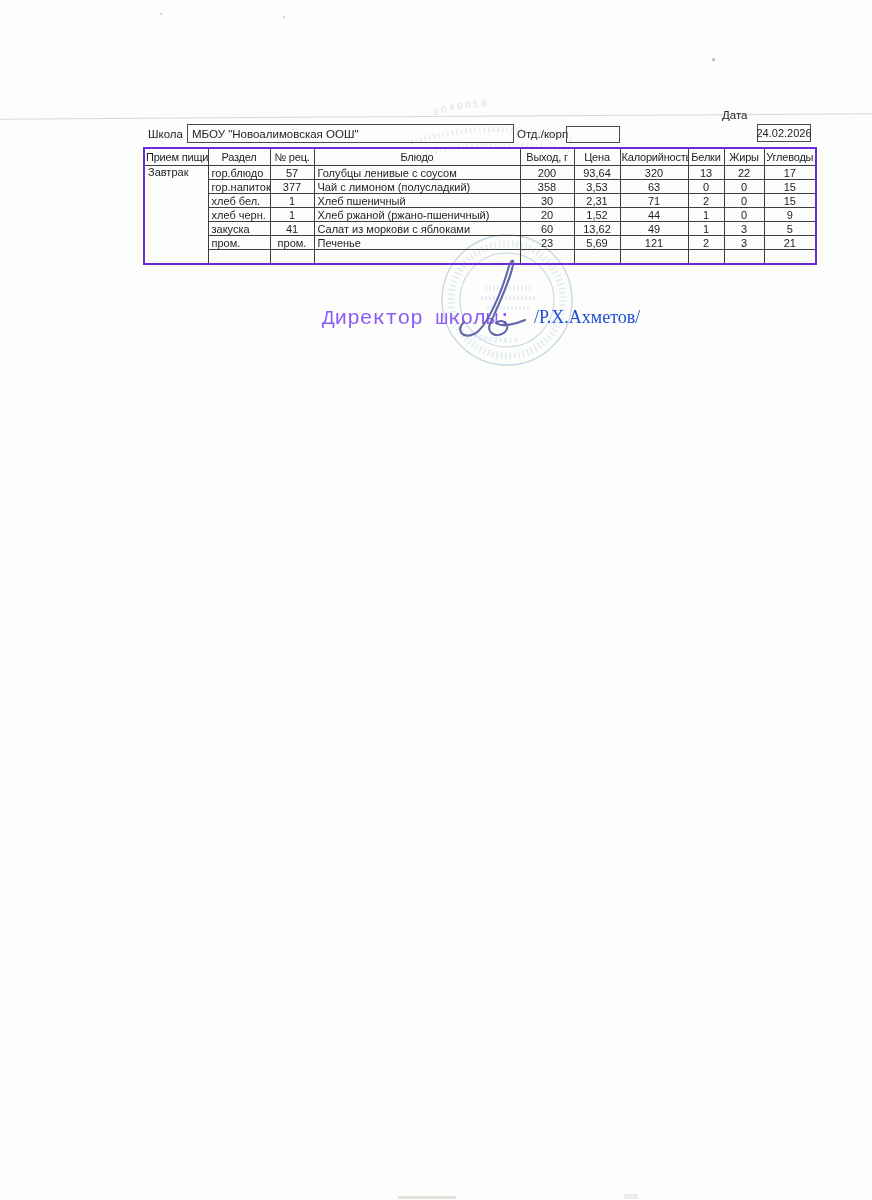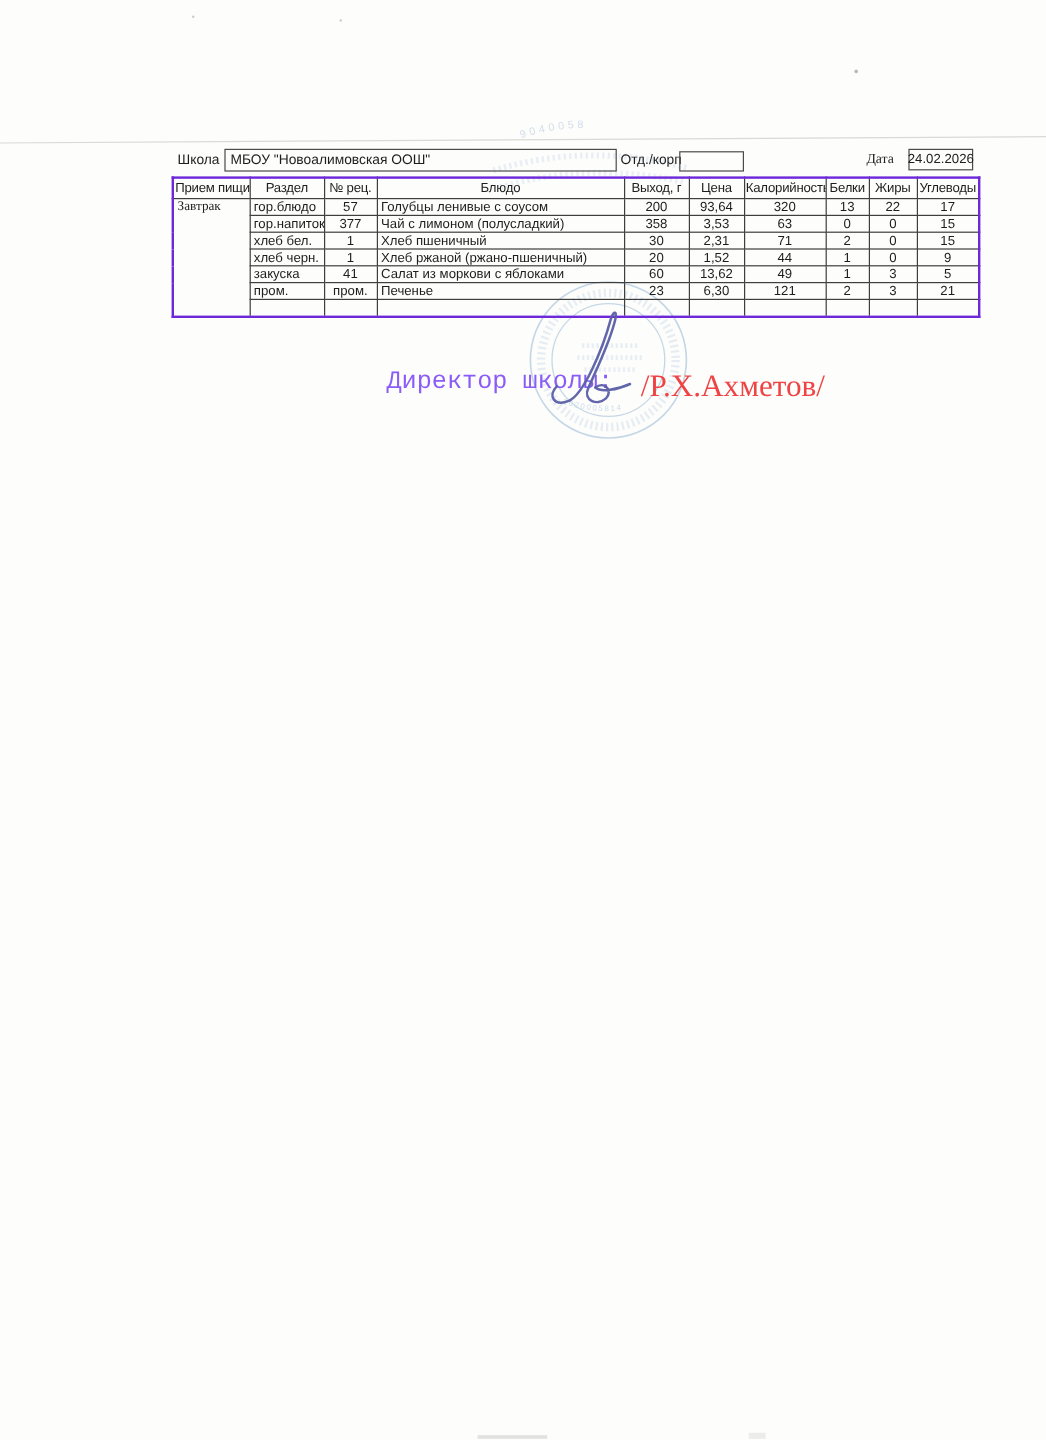--- a/index.html
+++ b/index.html
@@ -24,33 +24,33 @@
   table.menu { position:absolute; left:143px; top:147px; width:672px;
                border-collapse:collapse; table-layout:fixed;
                border:2px solid #6d28d9; background:transparent; }
   table.menu th, table.menu td {
     border:1px solid #3e3e3e; font-size:11px; line-height:12px;
     padding:0 3px; height:13px; overflow:hidden; white-space:nowrap;
     background:transparent; font-weight:normal;
   }
   table.menu th { height:16px; text-align:center; padding:0 1px; letter-spacing:-0.2px; }
   td.c { text-align:center; }
-  td.meal-cell { vertical-align:top;font-family:Liberation Serif, serif; }
+  td.meal-cell { vertical-align:top; }
 
   
   .stamp-top { position:absolute; left:403px; top:90px; width:175px; height:72px;
                overflow:hidden; opacity:.55; pointer-events:none; }
   .stamp-main { position:absolute; left:425px; top:226px; width:164px; height:150px;
                 opacity:.5; pointer-events:none; }
 
   
   .sig-title { position:absolute; left:322px; top:307px;
                font-family:Liberation Mono, monospace; font-size:21px; color:#8b5cf6; }
   .sig-name  { position:absolute; left:534px; top:307px;
-               font-family:"Liberation Serif", serif; font-size:26px; color:#ef4444; }
+               font-family:"Liberation Serif", serif; font-size:18px; color:#1d4ed8; }
   .sig-ink   { position:absolute; left:452px; top:252px; width:90px; height:92px; }
 </style>
 </head>
 <body>
 
 <div class="page">
 
   <div class="scan-edge"></div>
   <div class="speck" style="left:160px;top:13px;width:2px;height:2px;"></div>
   <div class="speck" style="left:283px;top:16px;width:2px;height:2px;"></div>
@@ -89,21 +89,21 @@
   </div>
 
   <div class="lbl" style="left:148px; top:128px;">Школа</div>
   <div class="box" style="left:187px; top:124px; width:317px; height:17px;">
     <span>МБОУ "Новоалимовская ООШ"</span>
   </div>
   <div class="lbl" style="left:517px; top:128px;">Отд./корп</div>
   <div class="box" style="left:566px; top:126px; width:44px; height:15px;">
     <span></span>
   </div>
-  <div class="lbl" style="left:722px; top:127px;font-family:Liberation Serif, serif;">Дата</div>
+  <div class="lbl" style="left:722px; top:109px;">Дата</div>
   <div class="box centered" style="left:757px; top:124px; width:52px; height:16px; font-size:11px;text-align:right;">
     <span>24.02.2026</span>
   </div>
 
   <table class="menu">
     <colgroup>
       <col style="width:64px">
         <col style="width:62px">
         <col style="width:44px">
       <col style="width:206px">
@@ -183,21 +183,21 @@
         <td class="c">49</td>
         <td class="c">1</td>
         <td class="c">3</td>
         <td class="c">5</td>
       </tr>
       <tr>
         <td>пром.</td>
         <td class="c">пром.</td>
         <td>Печенье</td>
         <td class="c">23</td>
-        <td class="c">6,30</td>
+        <td class="c">5,69</td>
         <td class="c">121</td>
         <td class="c">2</td>
         <td class="c">3</td>
         <td class="c">21</td>
       </tr>
       <tr>
         <td></td>
         <td class="c"></td>
         <td></td>
         <td class="c"></td>

